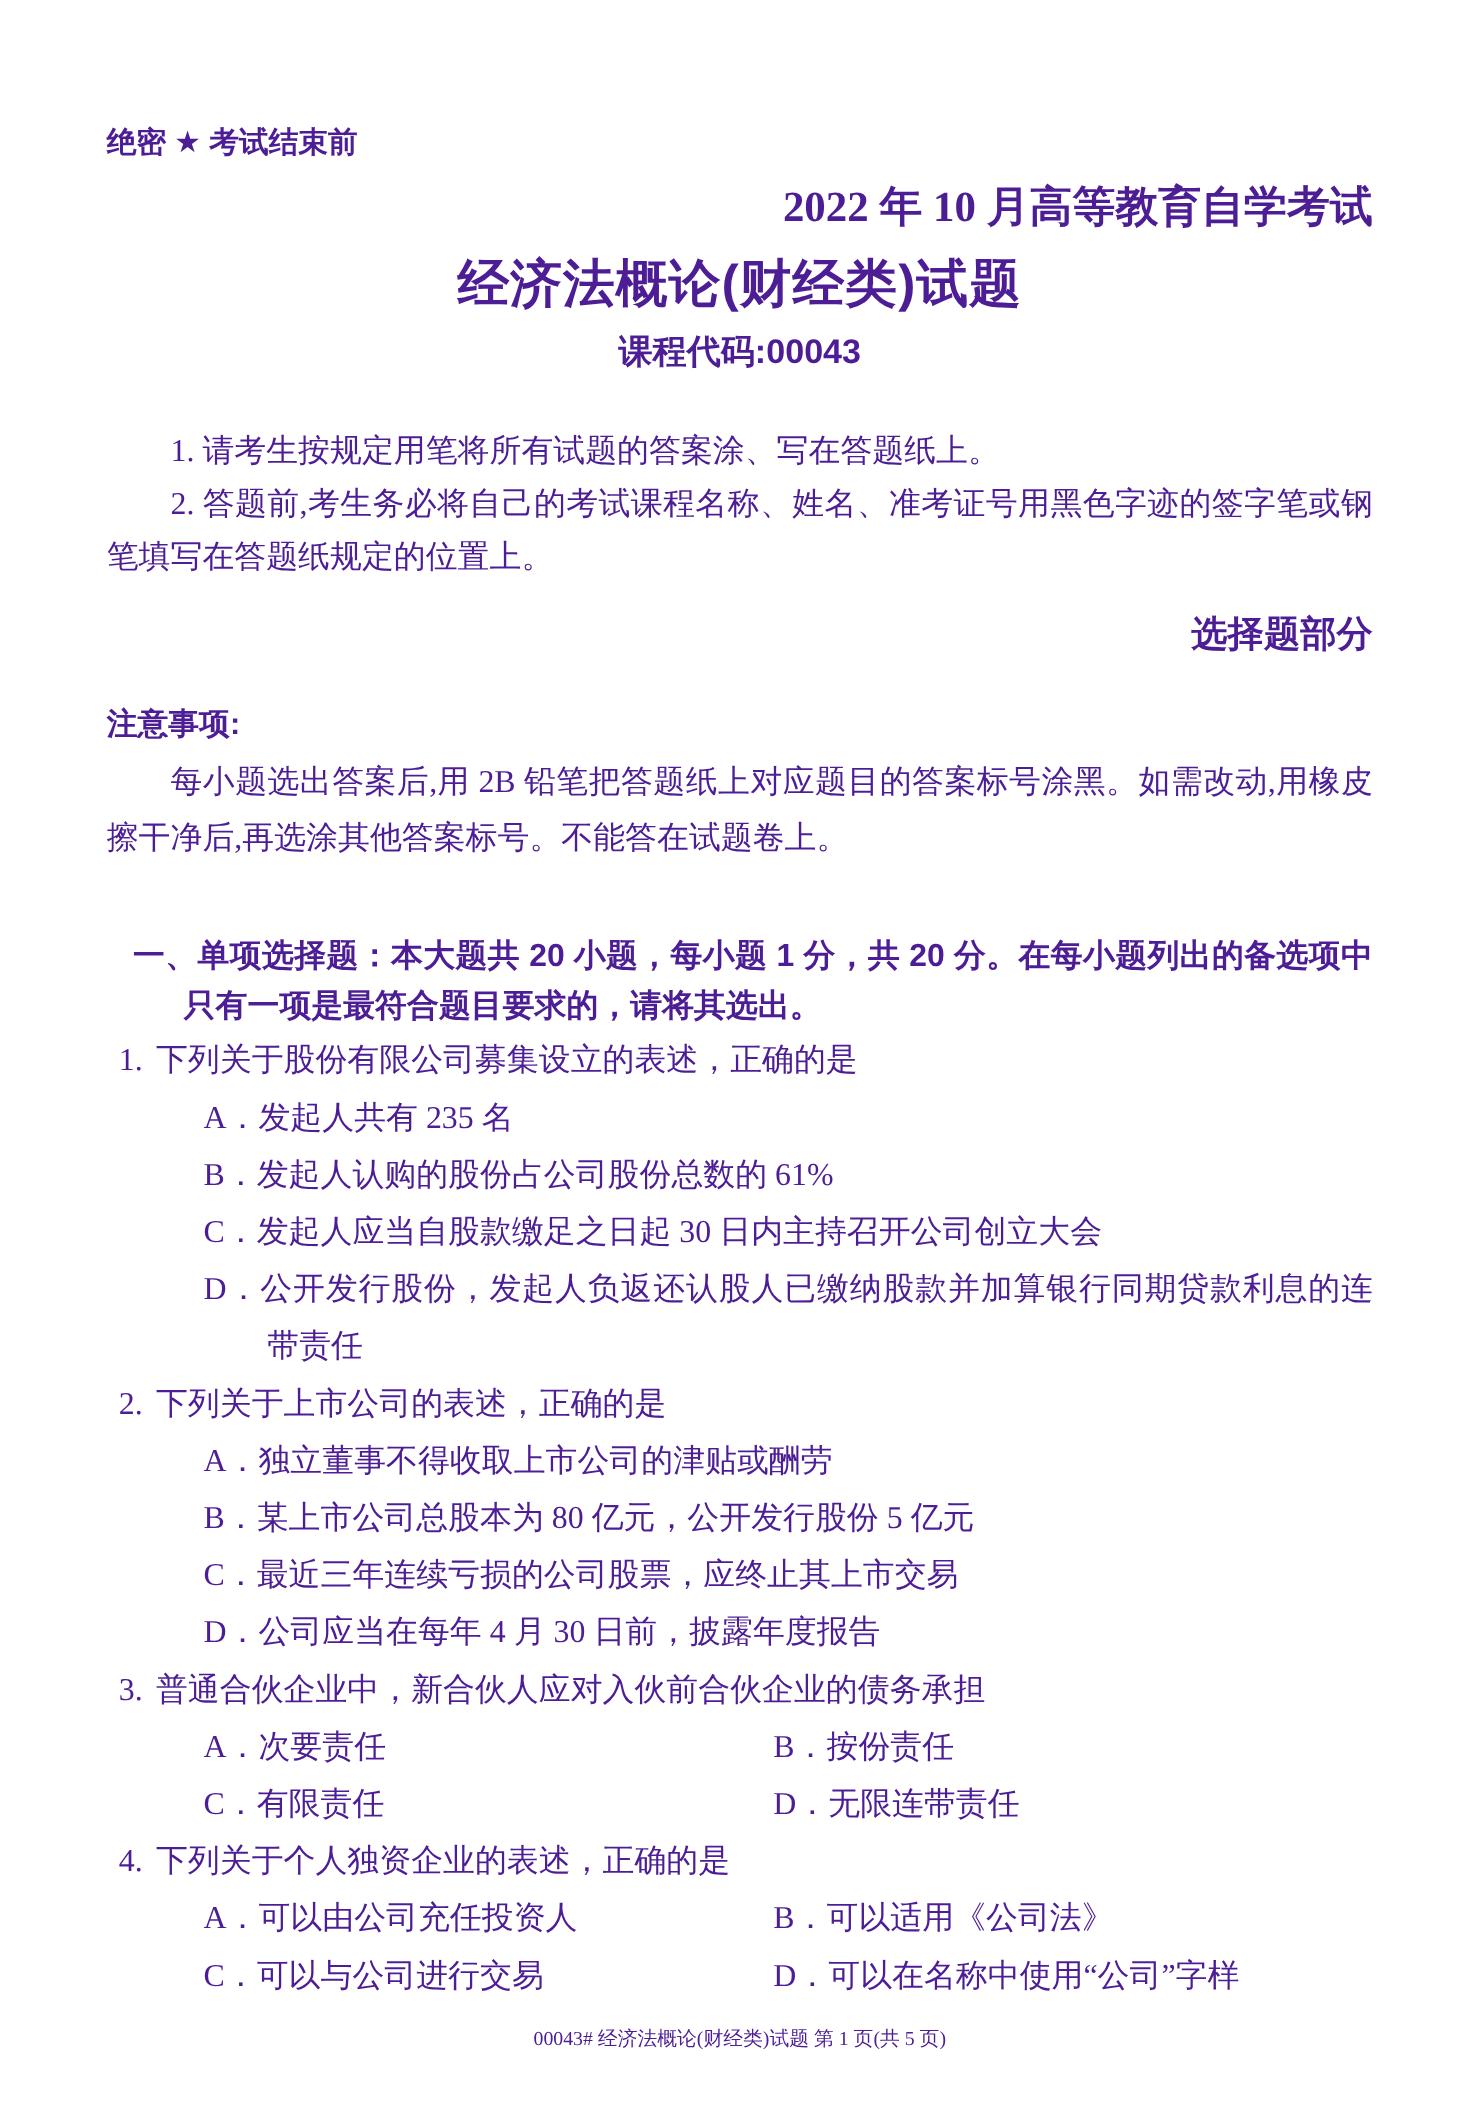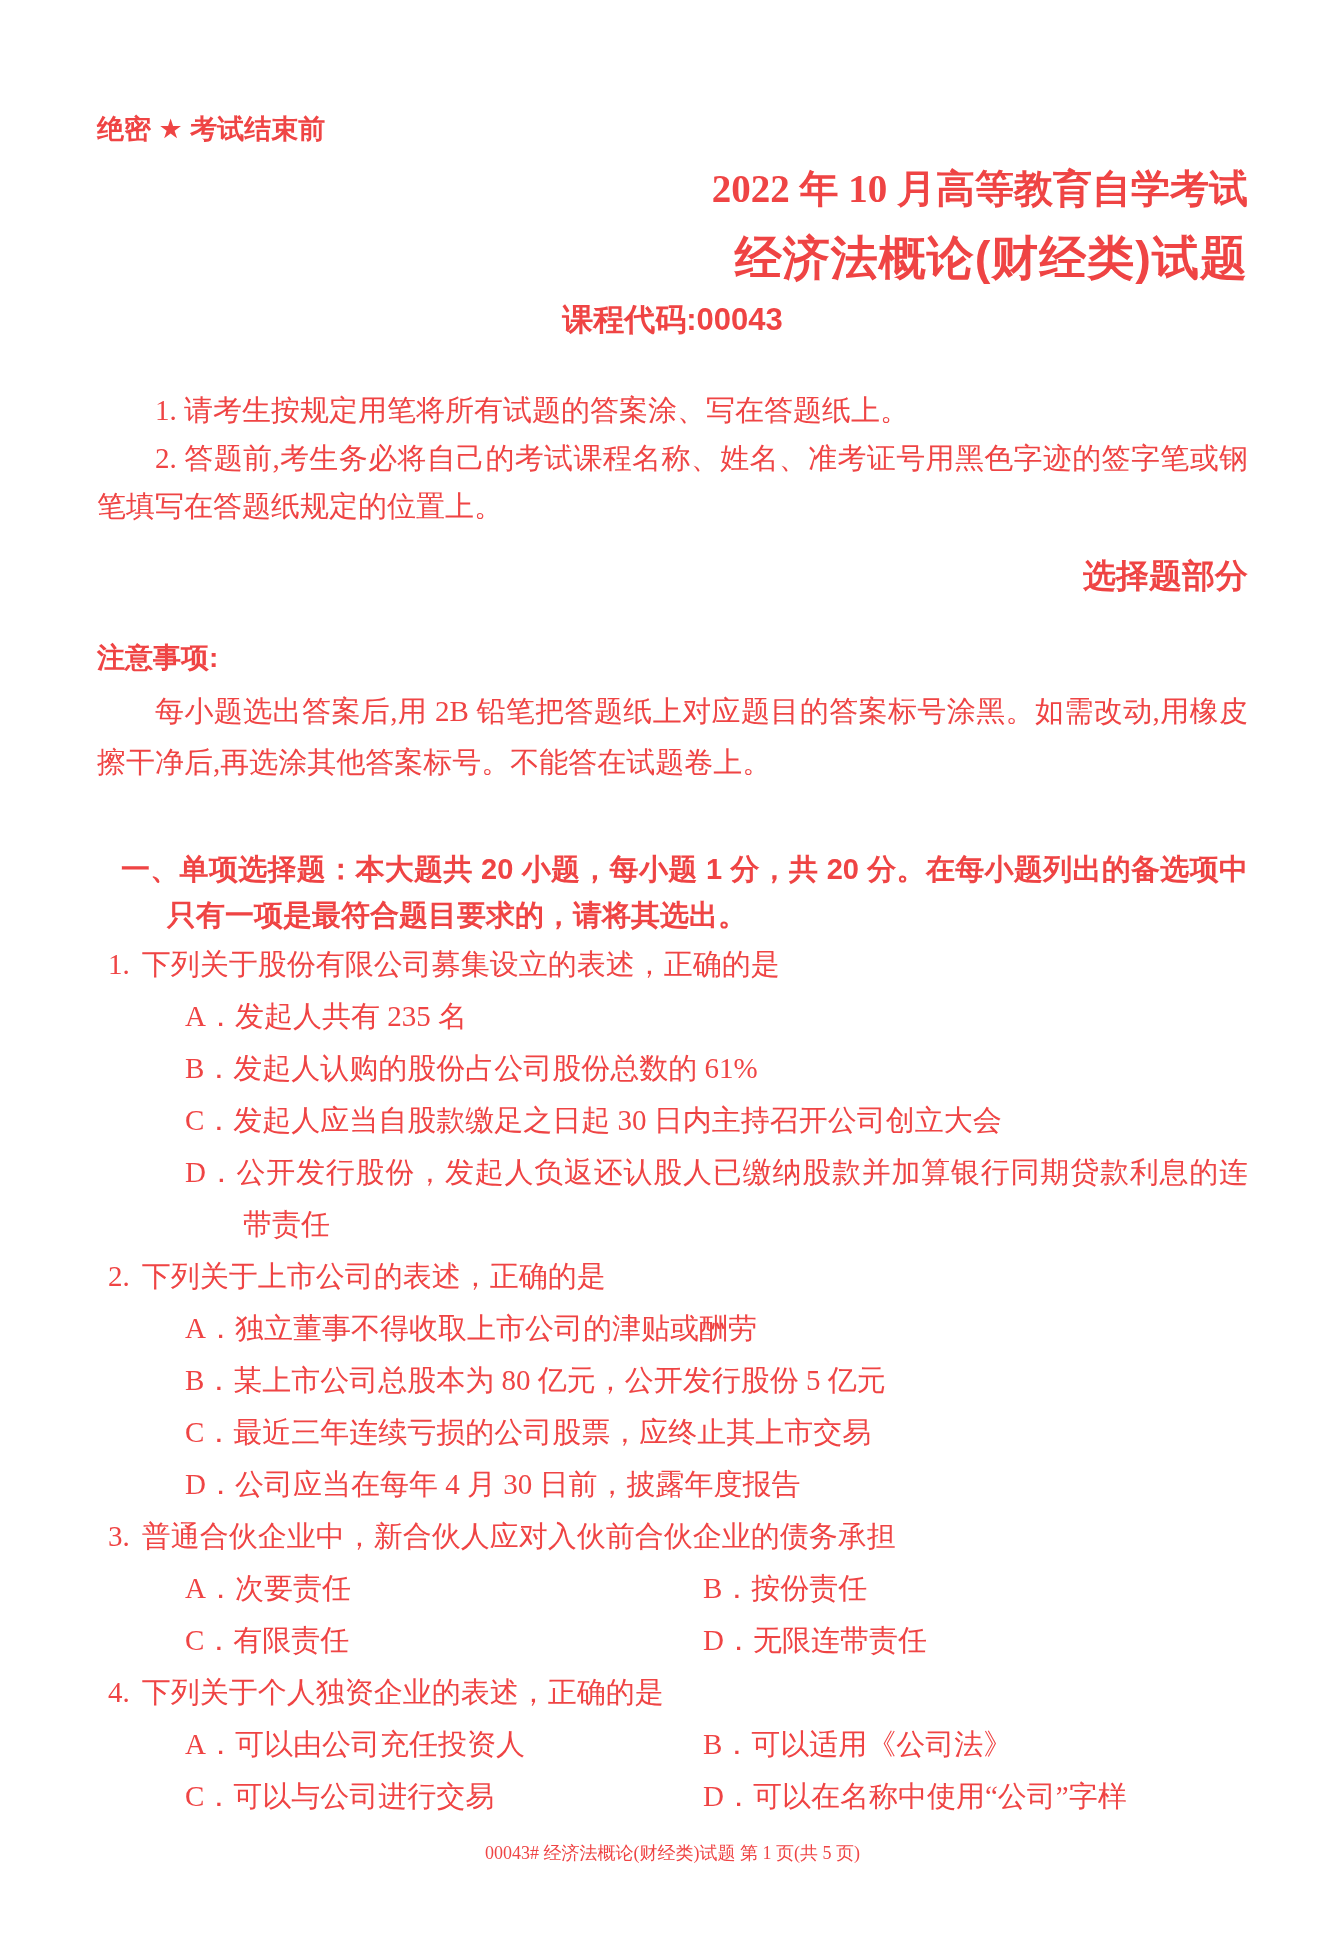--- a/index.html
+++ b/index.html
@@ -6,21 +6,21 @@
     margin: 0;
     padding: 0;
     background: #e8e8e8;
   }
   .page {
     position: relative;
     width: 1340px;
     height: 1933px;
     margin: 0 auto;
     background: #ffffff;
-    color: #ef4444;
+    color: #4c1d95;
     box-sizing: border-box;
     padding: 112px 92px 40px 97px;
     font-family: "Liberation Serif", "DejaVu Serif", serif;
     overflow: hidden;
   }
   .classification {
     font-family: "Liberation Sans", "DejaVu Sans", sans-serif;
     font-weight: bold;
     font-size: 27px;
     line-height: 34px;
@@ -28,21 +28,21 @@
   .title1 {
     margin: 20px 0 0 0;
     text-align: right;
     font-family: "Liberation Serif", "DejaVu Serif", serif;
     font-weight: bold;
     font-size: 39px;
     line-height: 46px;
   }
   .title2 {
     margin: 16px 0 0 0;
-    text-align: right;
+    text-align: center;
     font-family: "Liberation Sans", "DejaVu Sans", sans-serif;
     font-weight: bold;
     font-size: 47px;
     line-height: 60px;
     letter-spacing: 1px;
   }
   .course {
     margin-top: 12px;
     text-align: center;
     font-family: "Liberation Sans", "DejaVu Sans", sans-serif;

